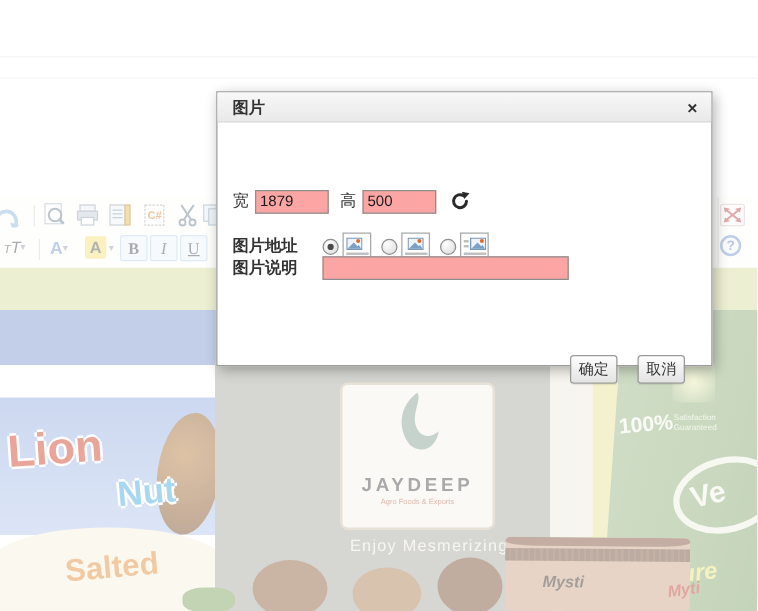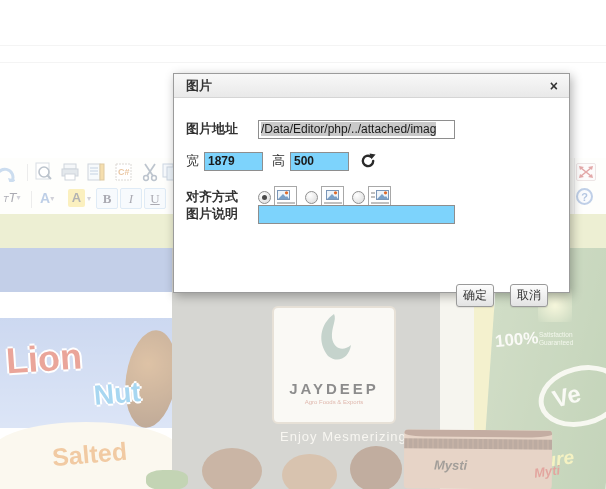--- a/index.html
+++ b/index.html
@@ -33,21 +33,21 @@
   .lion-wave  { position:absolute; left:-9px; top:174px; width:190px; height:80px; background:#f6efdb;
                 border-radius:50% 50% 0 0/30px; }
   .lion-salted{ position:absolute; left:52px; top:192px; font-size:25px; font-weight:bold; color:#e08b33;
                 transform:rotate(-5deg); }
 
   .bg-jay { left:172px; top:248px; width:268px; height:241px; background:#a4a49c; overflow:hidden; }
   .jay-label { position:absolute; left:100px; top:58px; width:124px; height:118px; background:#f3f1e9;
                border:2px solid #cbbda6; border-radius:6px; }
   .jay-logo  { position:absolute; left:140px; top:64px; }
   .jay-name  { position:absolute; left:100px; top:132px; width:124px; text-align:center; font-size:15px;
-               font-weight:bold; letter-spacing:3px; color:#000000; }
+               font-weight:bold; letter-spacing:3px; color:#404040; }
   .jay-sub   { position:absolute; left:100px; top:151px; width:124px; text-align:center; font-size:6px;
                color:#b85c44; }
   .jay-tag   { position:absolute; left:108px; top:181px; font-size:13px; color:#efece1; letter-spacing:1px;
                white-space:nowrap; }
   .food { position:absolute; border-radius:50%; }
   .food.f1 { left:30px; top:200px; width:60px; height:46px; background:#8a5c38; }
   .food.f2 { left:110px; top:206px; width:55px; height:42px; background:#a97a4e; }
   .food.f3 { left:178px; top:198px; width:52px; height:46px; background:#77492a; }
 
   .bg-right { left:440px; top:248px; width:166px; height:241px; overflow:hidden; }
@@ -109,21 +109,21 @@
   .titlebar { position:relative; height:24px; background:linear-gradient(#f8f8f8,#e9e9e9);
               border-bottom:1px solid #d5d5d5; line-height:24px; padding-left:12px; font-size:13px;
               font-weight:bold; color:#333; }
   .close { position:absolute; right:11px; top:0; font-size:14px; font-weight:bold; color:#333; cursor:pointer;
            line-height:24px; }
   .d-row { position:absolute; left:12px; height:26px; display:flex; align-items:center; }
   .d-row.r1 { top:42px; } .d-row.r2 { top:74px; } .d-row.r3 { top:110px; } .d-row.r4 { top:127px; }
   .d-label { width:72px; font-size:13px; font-weight:bold; color:#333; flex:none; }
   .mini-label { font-size:13px; color:#333; margin-right:5px; }
   .txt { height:19px; border:1px solid #8e8e8e; font-size:12px; font-family:inherit; padding:0 3px;
-         color:#1a1a1a; background:#7dd3fc;font-weight:bold; }
+         color:#1a1a1a; background:#fca5a5; }
   .url-box { width:197px; height:19px; border:1px solid #8e8e8e; background:#fff; display:flex;
              align-items:center; overflow:hidden; padding-left:2px; }
   .url-box span { background:#c9c9c9; color:#1a1a1a; font-size:12px; white-space:nowrap; }
   .num { width:59px; margin-right:9px; }
   .cap { width:197px; }
   .refresh { width:16px; height:16px; margin-left:2px; cursor:pointer; }
   .radio { width:13px; height:13px; border-radius:50%; border:1px solid #8f8f8f; flex:none;
            background:radial-gradient(circle at 35% 30%,#ffffff,#d9d9d9); margin-right:3px; position:relative;
            cursor:pointer; }
   .radio.checked::after { content:""; position:absolute; left:3px; top:3px; width:5px; height:5px;
@@ -262,40 +262,34 @@
   </div>
 
   <div class="overlay"></div>
 
   <div class="dialog">
     <div class="titlebar">
       <span>图片</span>
       <span class="close">×</span>
     </div>
 
-    <div class="d-row r1">
-      <span class="d-label">图片地址</span>
-      <div class="url-box">
-        <span>/Data/Editor/php/../attached/imag</span>
-      </div>
-    </div>
 
     <div class="d-row r2">
       <span class="mini-label">宽</span>
       <input class="txt num" type="text" value="1879" style="">
       <span class="mini-label">高</span>
       <input class="txt num" type="text" value="500" style="">
       <svg class="refresh" viewBox="0 0 16 16">
         <path d="M13.2 8a5.2 5.2 0 1 1-2.2-4.3" fill="none" stroke="#2a2a2a" stroke-width="2.4" stroke-linecap="round"></path>
         <polygon points="9.6,0.4 15.6,1.6 11.4,6.2" fill="#2a2a2a"></polygon>
       </svg>
     </div>
 
     <div class="d-row r3">
-      <span class="d-label">对齐方式</span>
+      <span class="d-label">图片地址</span>
       <span class="radio checked"></span>
       <span class="alignbox a1">
         <svg class="mimg" width="13" height="10">
           <rect x="0.5" y="0.5" width="12" height="9" fill="#eef4fa" stroke="#7a96b8"></rect>
           <polygon points="1,9 6,4 9,7 10,6 12,9" fill="#7aa0c8"></polygon>
           <circle cx="9.5" cy="2.8" r="1.6" fill="#e06a2a"></circle>
         </svg>
         <span class="alb b1"></span>
         <span class="alb b2"></span>
       </span>

